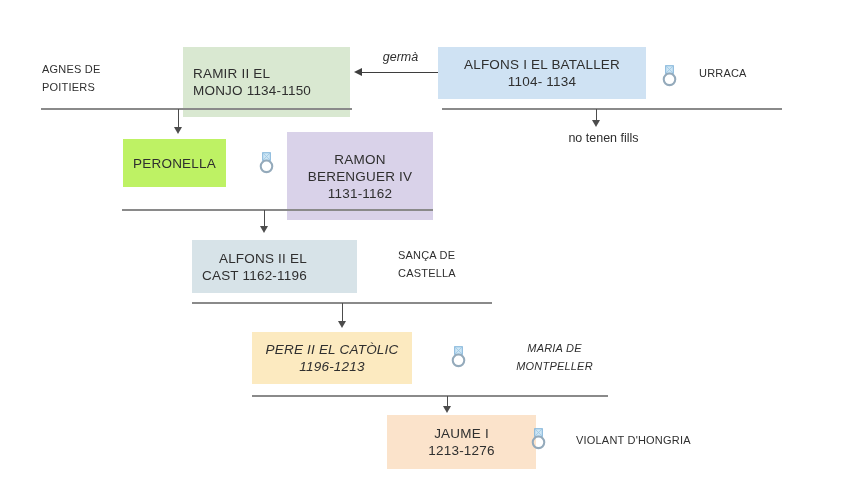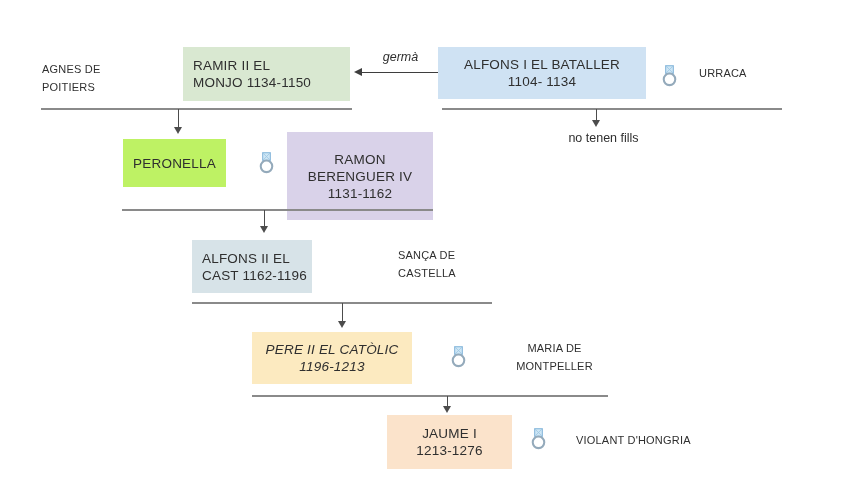--- a/index.html
+++ b/index.html
@@ -56,21 +56,21 @@
   .ring{position:absolute;width:17px;height:23px;}
 </style>
 </head>
 <body>
 
 <div id="canvas">
 
   <div class="plain-label" style="left:42px;top:61px;">AGNES DE
 POITIERS</div>
 
-  <div class="node left" style="left: 183px; top: 47px; width: 167px; height: 54px; background-color: rgb(217, 232, 209);">RAMIR II EL
+  <div class="node left" style="left: 183px; top: 47px; width: 167px; height: 70px; background-color: rgb(217, 232, 209);">RAMIR II EL
 MONJO 1134-1150</div>
 
   <div class="small-label" style="left:363px;top:50px;width:75px;font-style:italic;">germà</div>
   <div class="germa-line" style="left:362px;top:72px;width:76px;"></div>
   <div class="arrow-left" style="left:354px;top:68px;"></div>
 
   <div class="node" style="left: 438px; top: 47px; width: 208px; height: 52px; background-color: rgb(207, 226, 243);">ALFONS I EL BATALLER
 1104- 1134</div>
 
   <svg class="ring" style="left:661px;top:64px;" viewBox="0 0 20 26">
@@ -99,47 +99,47 @@
   </svg>
 
   <div class="node" style="left: 287px; top: 132px; width: 146px; height: 88px; background-color: rgb(217, 210, 233);">RAMON
 BERENGUER IV
 1131-1162</div>
 
   <div class="hline" style="left:122px;top:209px;width:311px;"></div>
   <div class="vshaft" style="left:264px;top:210px;height:17px;"></div>
   <div class="arrow-down" style="left:260px;top:226px;"></div>
 
-  <div class="node left" style="left: 192px; top: 240px; width: 120px; height: 53px; background-color: rgb(215, 227, 232);">ALFONS II EL
+  <div class="node left" style="left: 192px; top: 240px; width: 165px; height: 53px; background-color: rgb(215, 227, 232); text-align: right;">ALFONS II EL
 CAST 1162-1196</div>
 
   <div class="plain-label" style="left:398px;top:247px;">SANÇA DE
 CASTELLA</div>
 
   <div class="hline" style="left:192px;top:302px;width:300px;"></div>
   <div class="vshaft" style="left:342px;top:303px;height:19px;"></div>
   <div class="arrow-down" style="left:338px;top:321px;"></div>
 
   <div class="node" style="left: 252px; top: 332px; width: 160px; height: 52px; background-color: rgb(252, 234, 192); font-style: italic;">PERE II EL CATÒLIC
 1196-1213</div>
 
   <svg class="ring" style="left:450px;top:345px;" viewBox="0 0 20 26">
     <rect x="5.5" y="1.5" width="9" height="9" fill="#cde6f5" stroke="#82b4d9" stroke-width="1.2"></rect>
     <path d="M5.5,1.5 L14.5,10.5 M14.5,1.5 L5.5,10.5" stroke="#9fc8e4" stroke-width="1" fill="none"></path>
     <circle cx="10" cy="17.5" r="6.8" fill="none" stroke="#94aabb" stroke-width="2.4"></circle>
   </svg>
 
-  <div class="plain-label centered" style="left:497px;top:340px;width:115px;">MARIA DE
+  <div class="plain-label centered" style="left:497px;top:340px;width:115px;font-style:italic;">MARIA DE
 MONTPELLER</div>
 
   <div class="hline" style="left:252px;top:395px;width:356px;"></div>
   <div class="vshaft" style="left:447px;top:396px;height:11px;"></div>
   <div class="arrow-down" style="left:443px;top:406px;"></div>
 
-  <div class="node" style="left: 387px; top: 415px; width: 125px; height: 54px; background-color: rgb(251, 227, 203);">JAUME I
+  <div class="node" style="left: 387px; top: 415px; width: 149px; height: 54px; background-color: rgb(251, 227, 203);">JAUME I
 1213-1276</div>
 
   <svg class="ring" style="left:530px;top:427px;" viewBox="0 0 20 26">
     <rect x="5.5" y="1.5" width="9" height="9" fill="#cde6f5" stroke="#82b4d9" stroke-width="1.2"></rect>
     <path d="M5.5,1.5 L14.5,10.5 M14.5,1.5 L5.5,10.5" stroke="#9fc8e4" stroke-width="1" fill="none"></path>
     <circle cx="10" cy="17.5" r="6.8" fill="none" stroke="#94aabb" stroke-width="2.4"></circle>
   </svg>
 
   <div class="plain-label" style="left:576px;top:432px;">VIOLANT D'HONGRIA</div>
 

